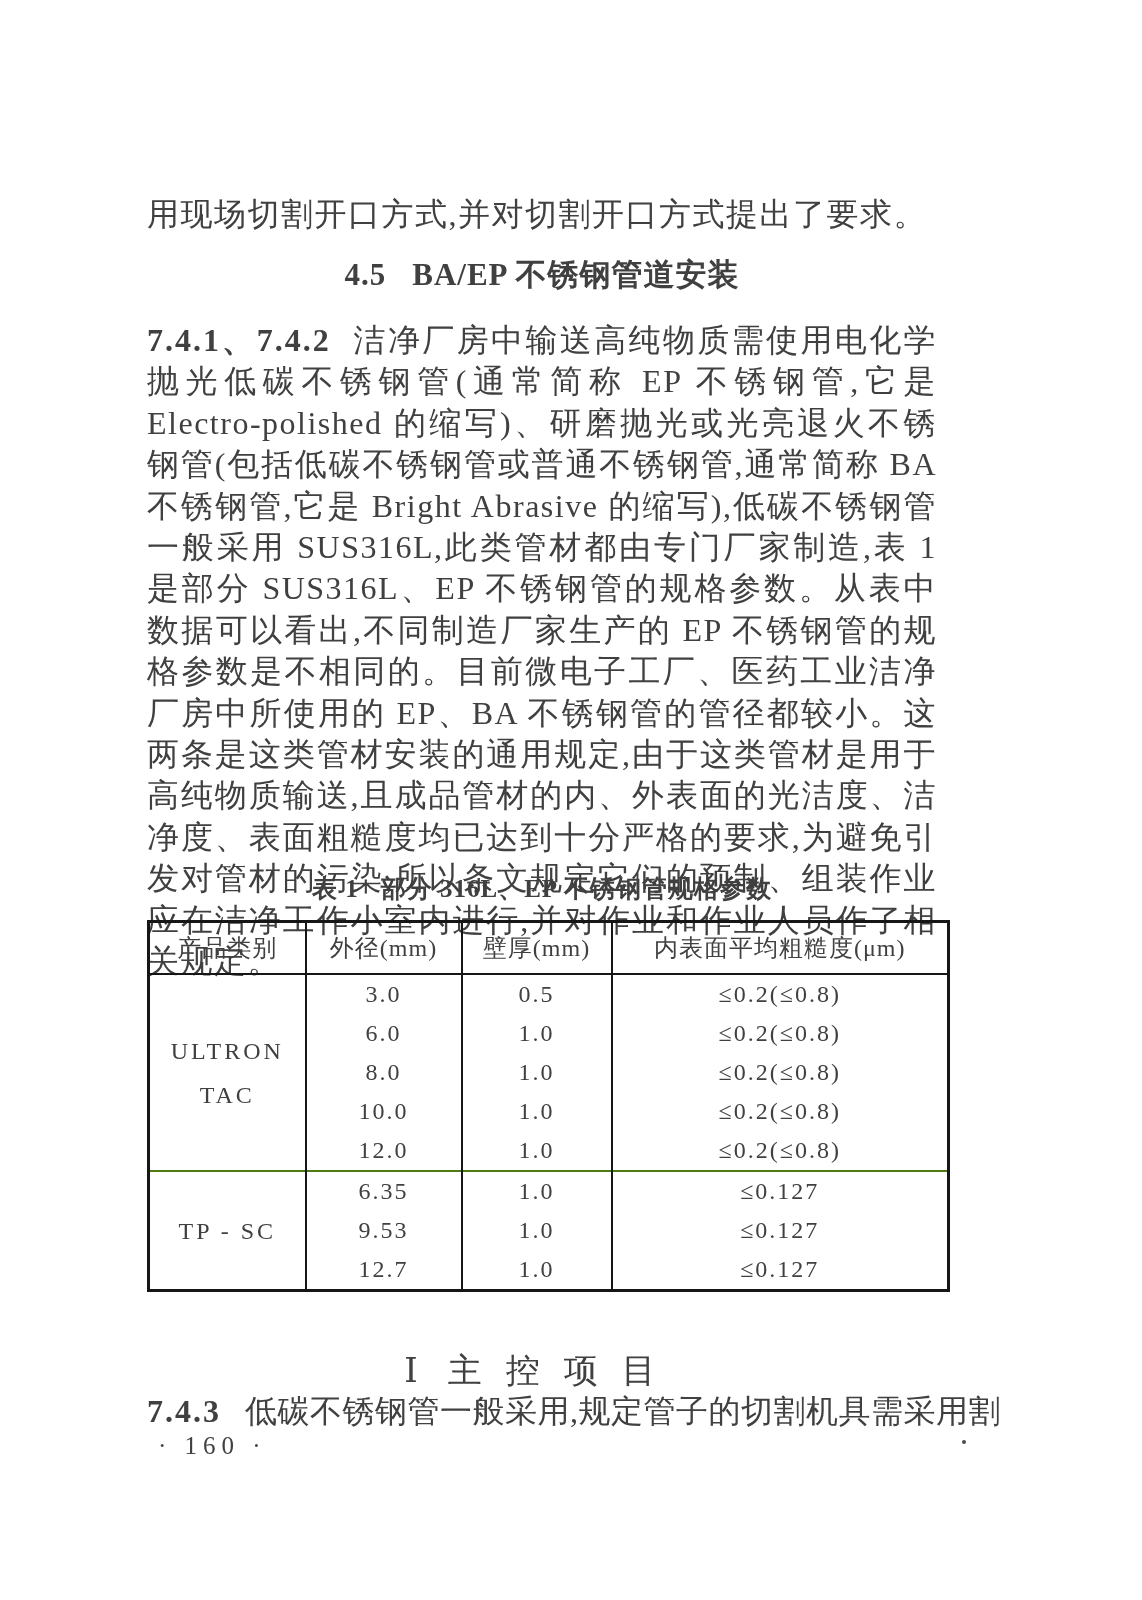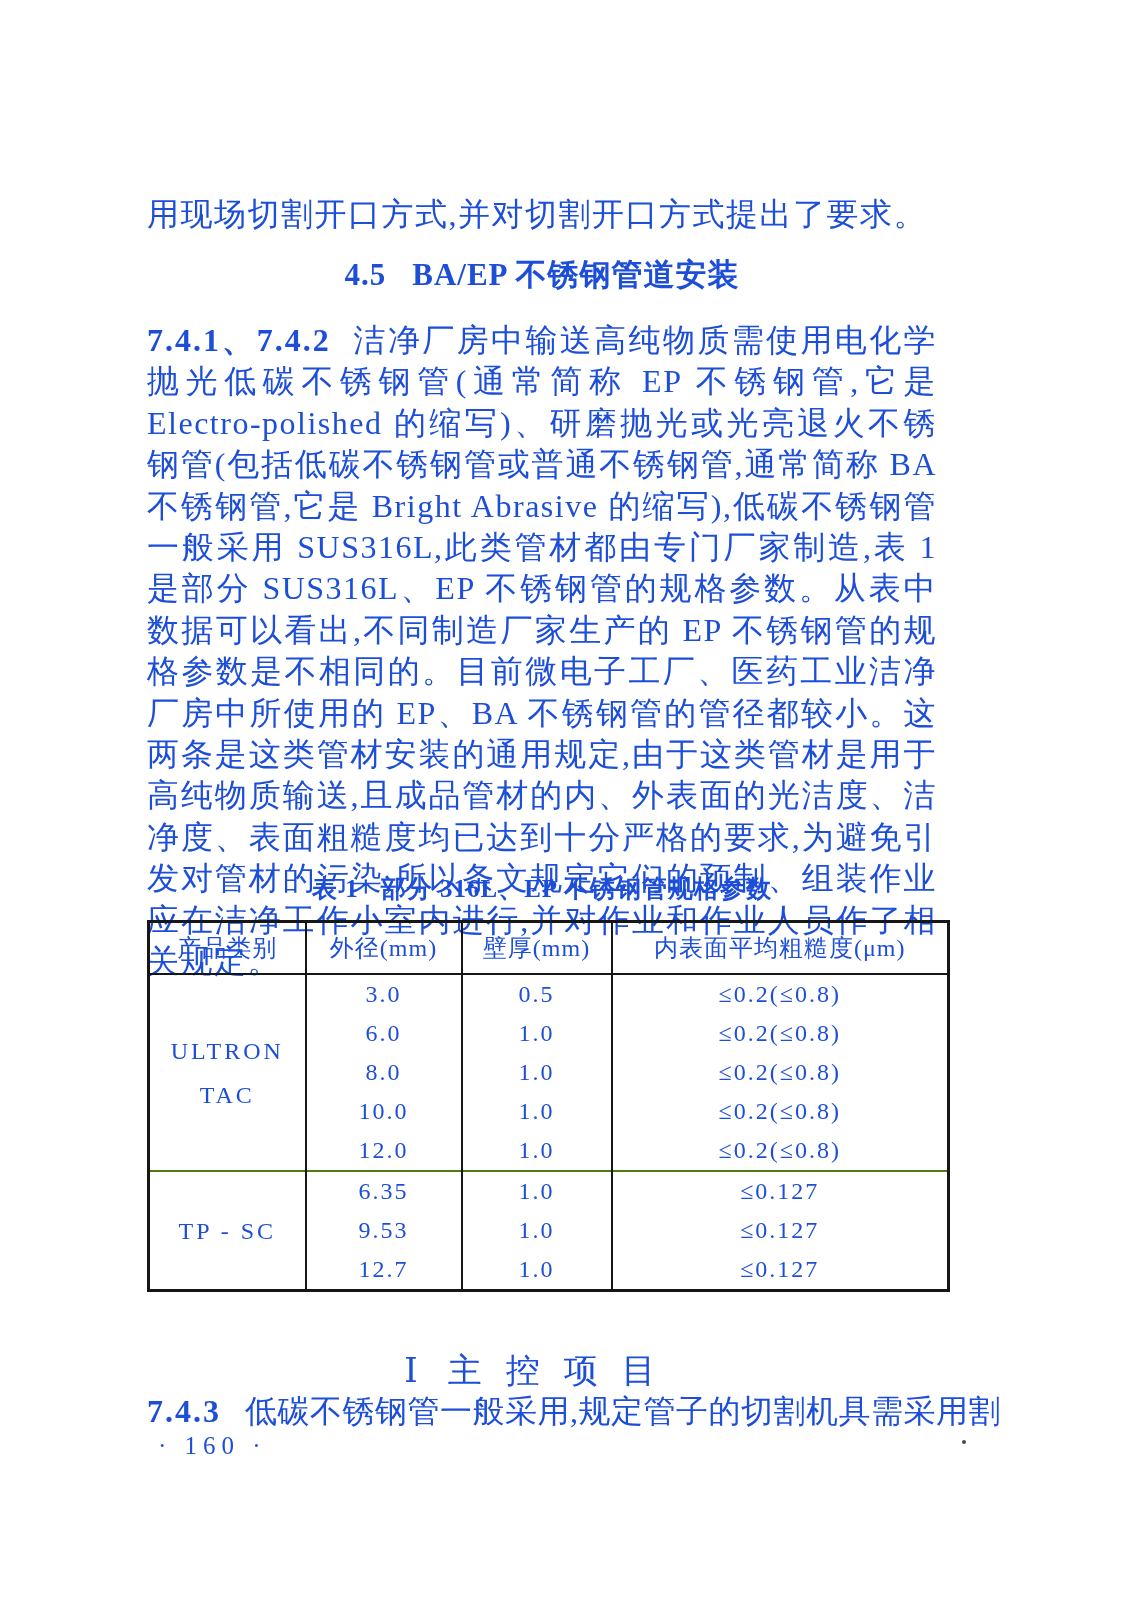--- a/index.html
+++ b/index.html
@@ -2,21 +2,21 @@
 <html lang="zh"><head>
 <meta charset="utf-8">
 <style>
   html, body { margin: 0; padding: 0; background: #e8e8e8; }
   .page {
     position: relative;
     width: 1142px;
     height: 1600px;
     margin: 0 auto;
     background: #ffffff;
-    color: #1d4ed8;
+    color: #404040;
     font-family: "Liberation Serif", "DejaVu Serif", serif;
     overflow: hidden;
   }
   .blk { position: absolute; left: 147px; width: 790px; }
 
   .intro {
     top: 194px;
     font-size: 32px;
     letter-spacing: 1.5px;
     line-height: 40px;

